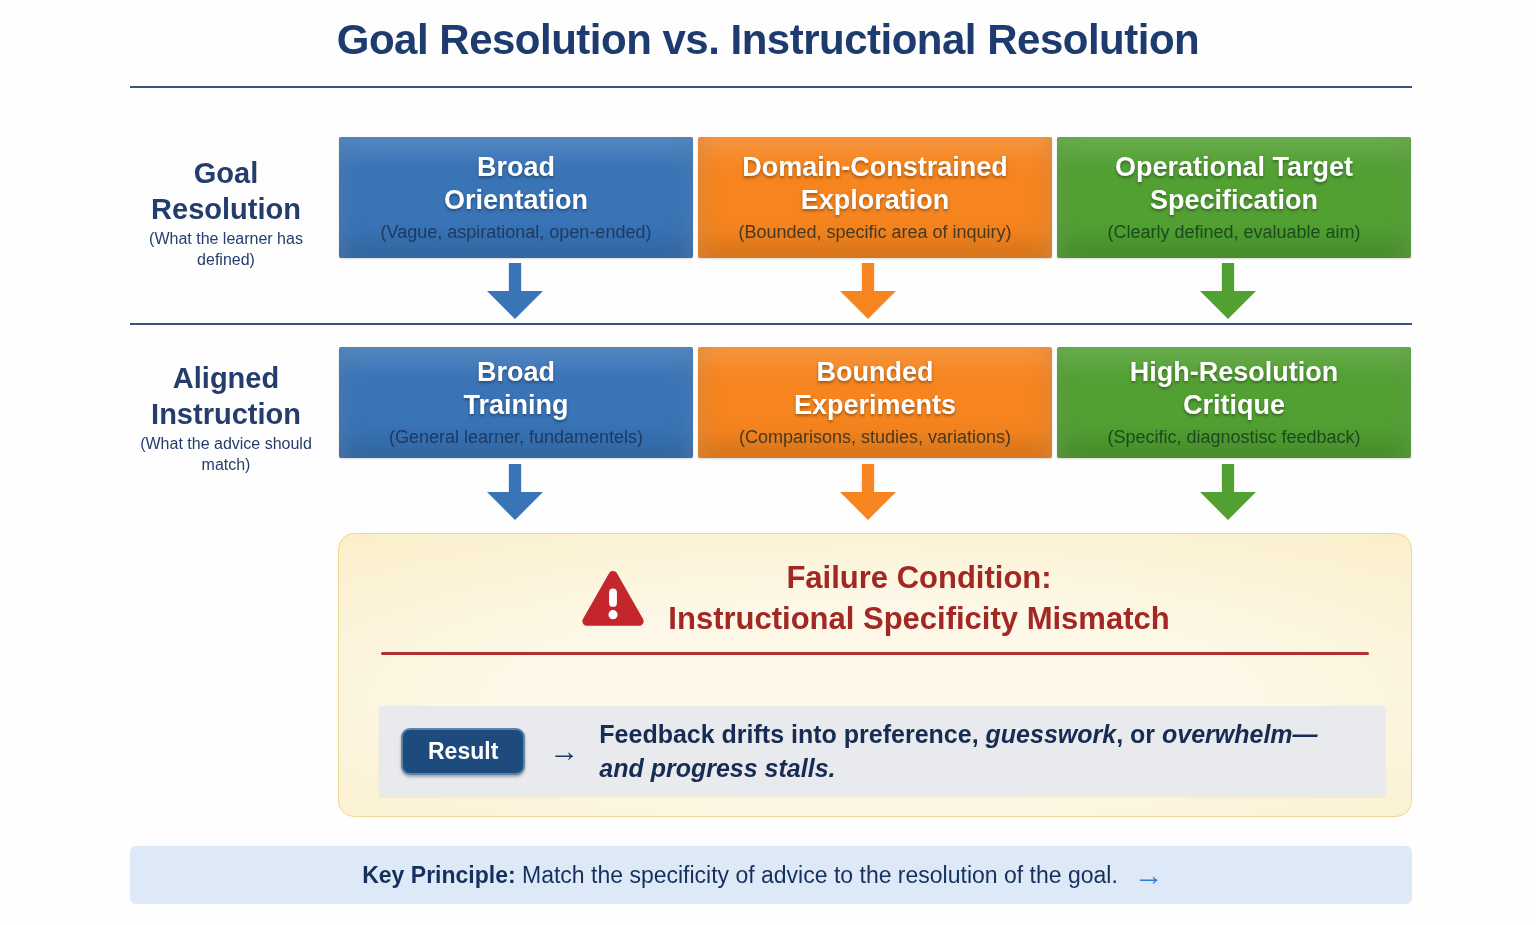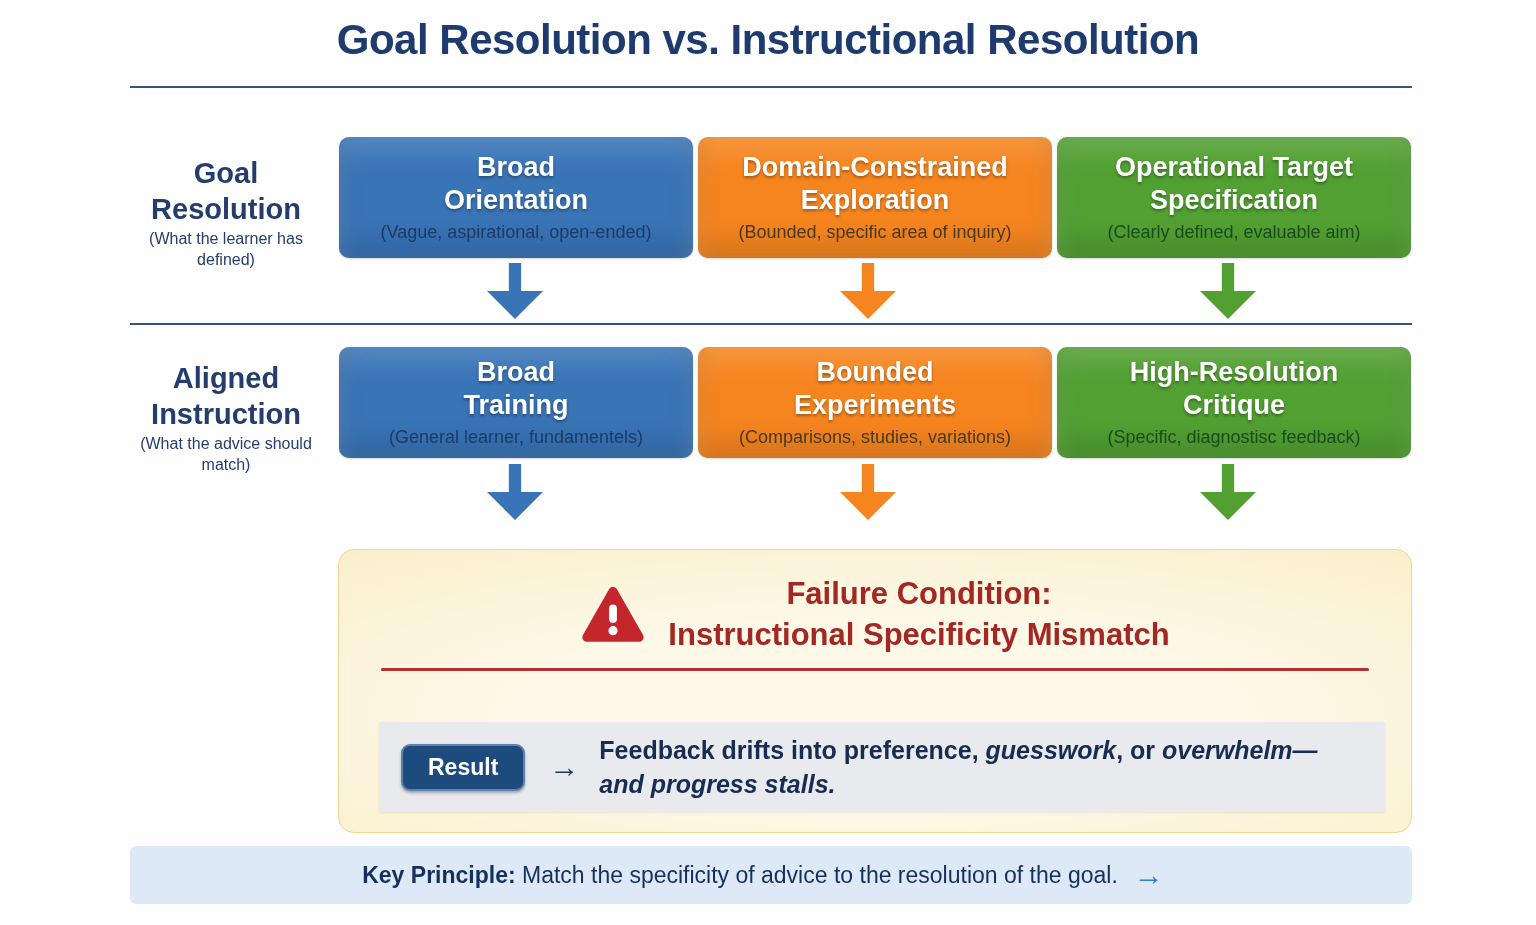--- a/index.html
+++ b/index.html
@@ -14,34 +14,34 @@
 
   .row-label { position:absolute; left:126px; width:200px; text-align:center; color:#243d6d; }
   .row-label .rl-title { font-size:29px; font-weight:bold; line-height:1.25; }
   .row-label .rl-sub { font-size:16px; margin-top:0; line-height:1.35; }
   .label-goal { top:155px; }
   .label-instruction { top:360px; }
 
   .box-row { position:absolute; left:339px; width:1072px; display:flex; gap:5px; }
   .box-row1 { top:137px; height:121px; }
   .box-row2 { top:347px; height:111px; }
-  .cbox { flex:1; border-radius:10px; display:flex; flex-direction:column; justify-content:center;
+  .cbox { flex:1; border-radius:2px; display:flex; flex-direction:column; justify-content:center;
           align-items:center; text-align:center; padding:6px 10px;
           box-shadow: inset 0 14px 26px rgba(255,255,255,.16), inset 0 -16px 26px rgba(0,0,0,.14), 0 1px 2px rgba(0,0,0,.15); }
   .cbox .bt { color:#ffffff; font-size:27px; font-weight:bold; line-height:1.22;
               text-shadow:0 2px 3px rgba(0,0,0,.35); }
   .cbox .bs { font-size:18px; margin-top:5px; line-height:1.2; }
   .down-arrow { position:absolute; width:56px; height:56px;
                 clip-path:polygon(39% 0, 61% 0, 61% 50%, 100% 50%, 50% 100%, 0 50%, 39% 50%); }
   .ar1 { top:263px; } .ar2 { top:464px; }
   .ac0 { left:487px; } .ac1 { left:840px; } .ac2 { left:1200px; }
 
   .failure-box { position:absolute; left:338px; top:533px; width:1074px; height:284px;
                  border-radius:16px; border:1px solid #f2d68e;
-                 background:radial-gradient(ellipse 120% 115% at 50% 58%, #fdf8e8 28%, #fbf0cd 62%, #f5dd9e 100%);margin-top:16px; }
+                 background:radial-gradient(ellipse 120% 115% at 50% 58%, #fdf8e8 28%, #fbf0cd 62%, #f5dd9e 100%); }
   .fail-head { display:flex; justify-content:center; align-items:center; gap:22px; margin-top:24px; }
   .fail-lines { text-align:center; color:#a32722; font-size:31px; font-weight:bold; line-height:1.32; }
   .fail-rule { width:988px; height:3px; background:#b23030; margin:12px auto 0 auto; border-radius:2px; }
 
   .result-panel { position:absolute; left:40px; top:172px; width:1006px; height:90px;
                   border-radius:0; background:#e8eaed; display:flex; align-items:center;
                   padding:0 22px; box-shadow:0 1px 2px rgba(0,0,0,.08); }
   .result-btn { background:#1e4b7e; color:#ffffff; font-size:23px; font-weight:bold;
                 padding:8px 25px; border-radius:9px; border:2px solid #5b83ad;
                 box-shadow:0 2px 3px rgba(0,0,0,.3); flex:0 0 auto; }

